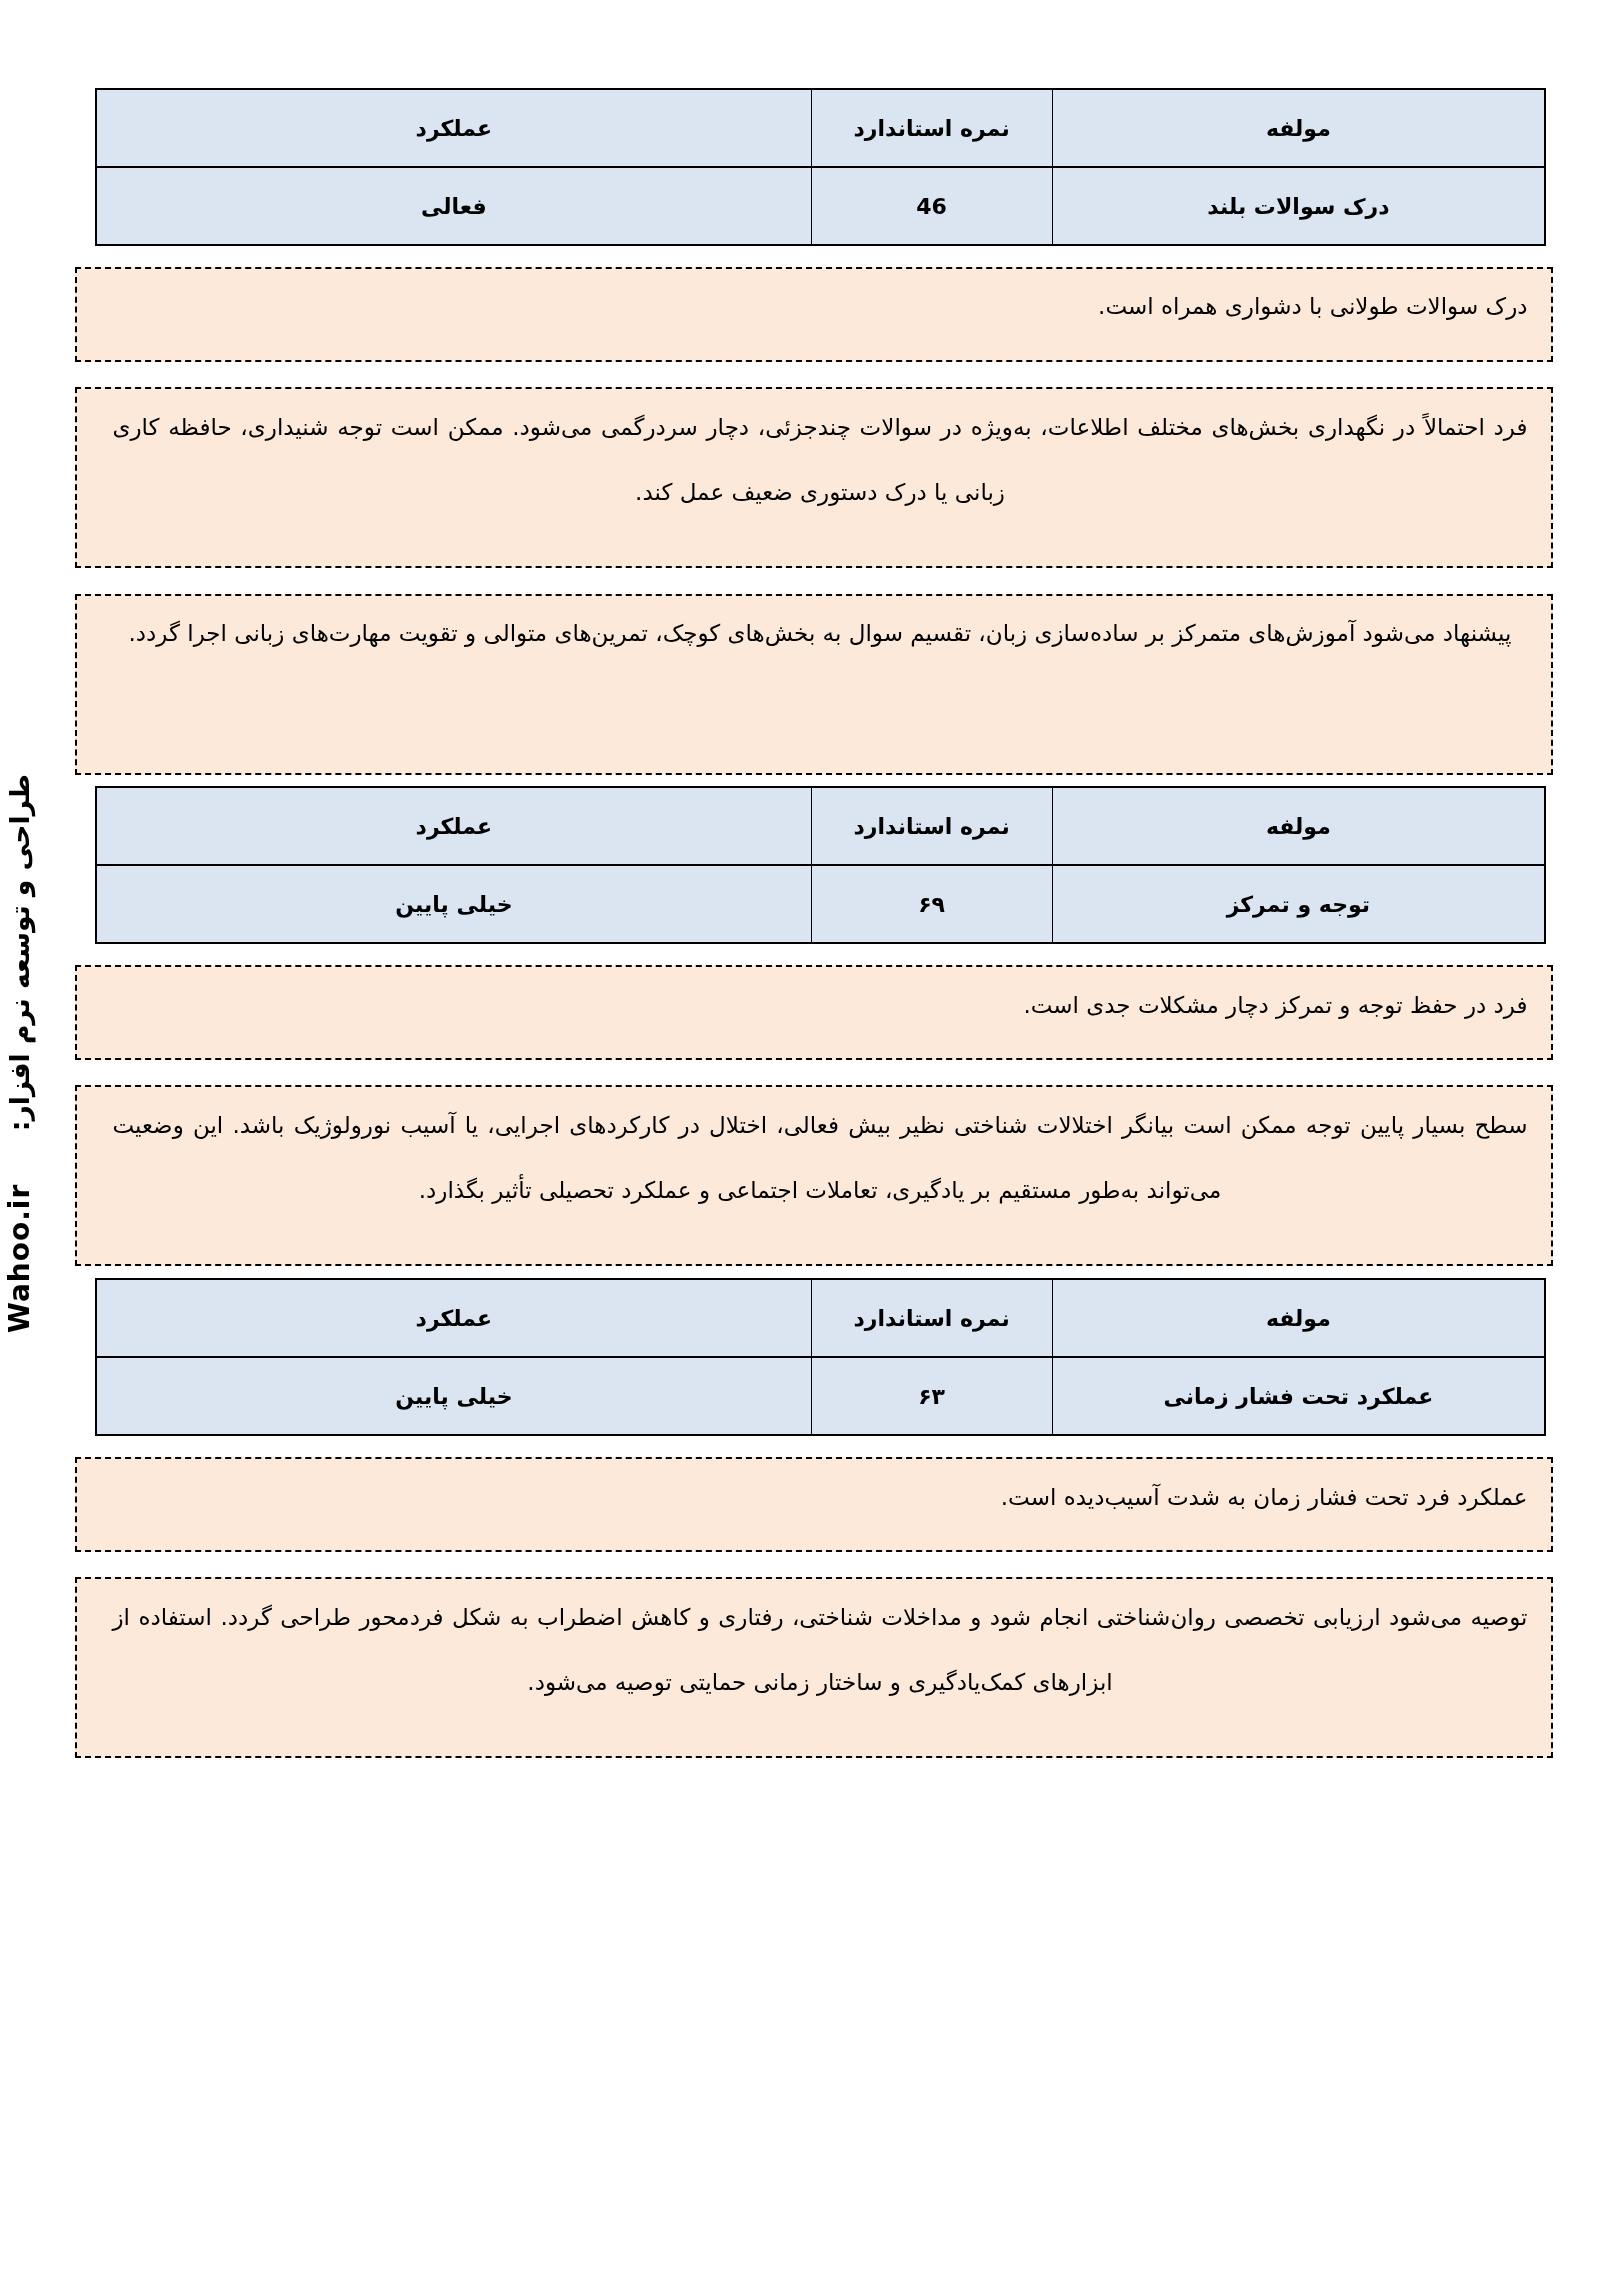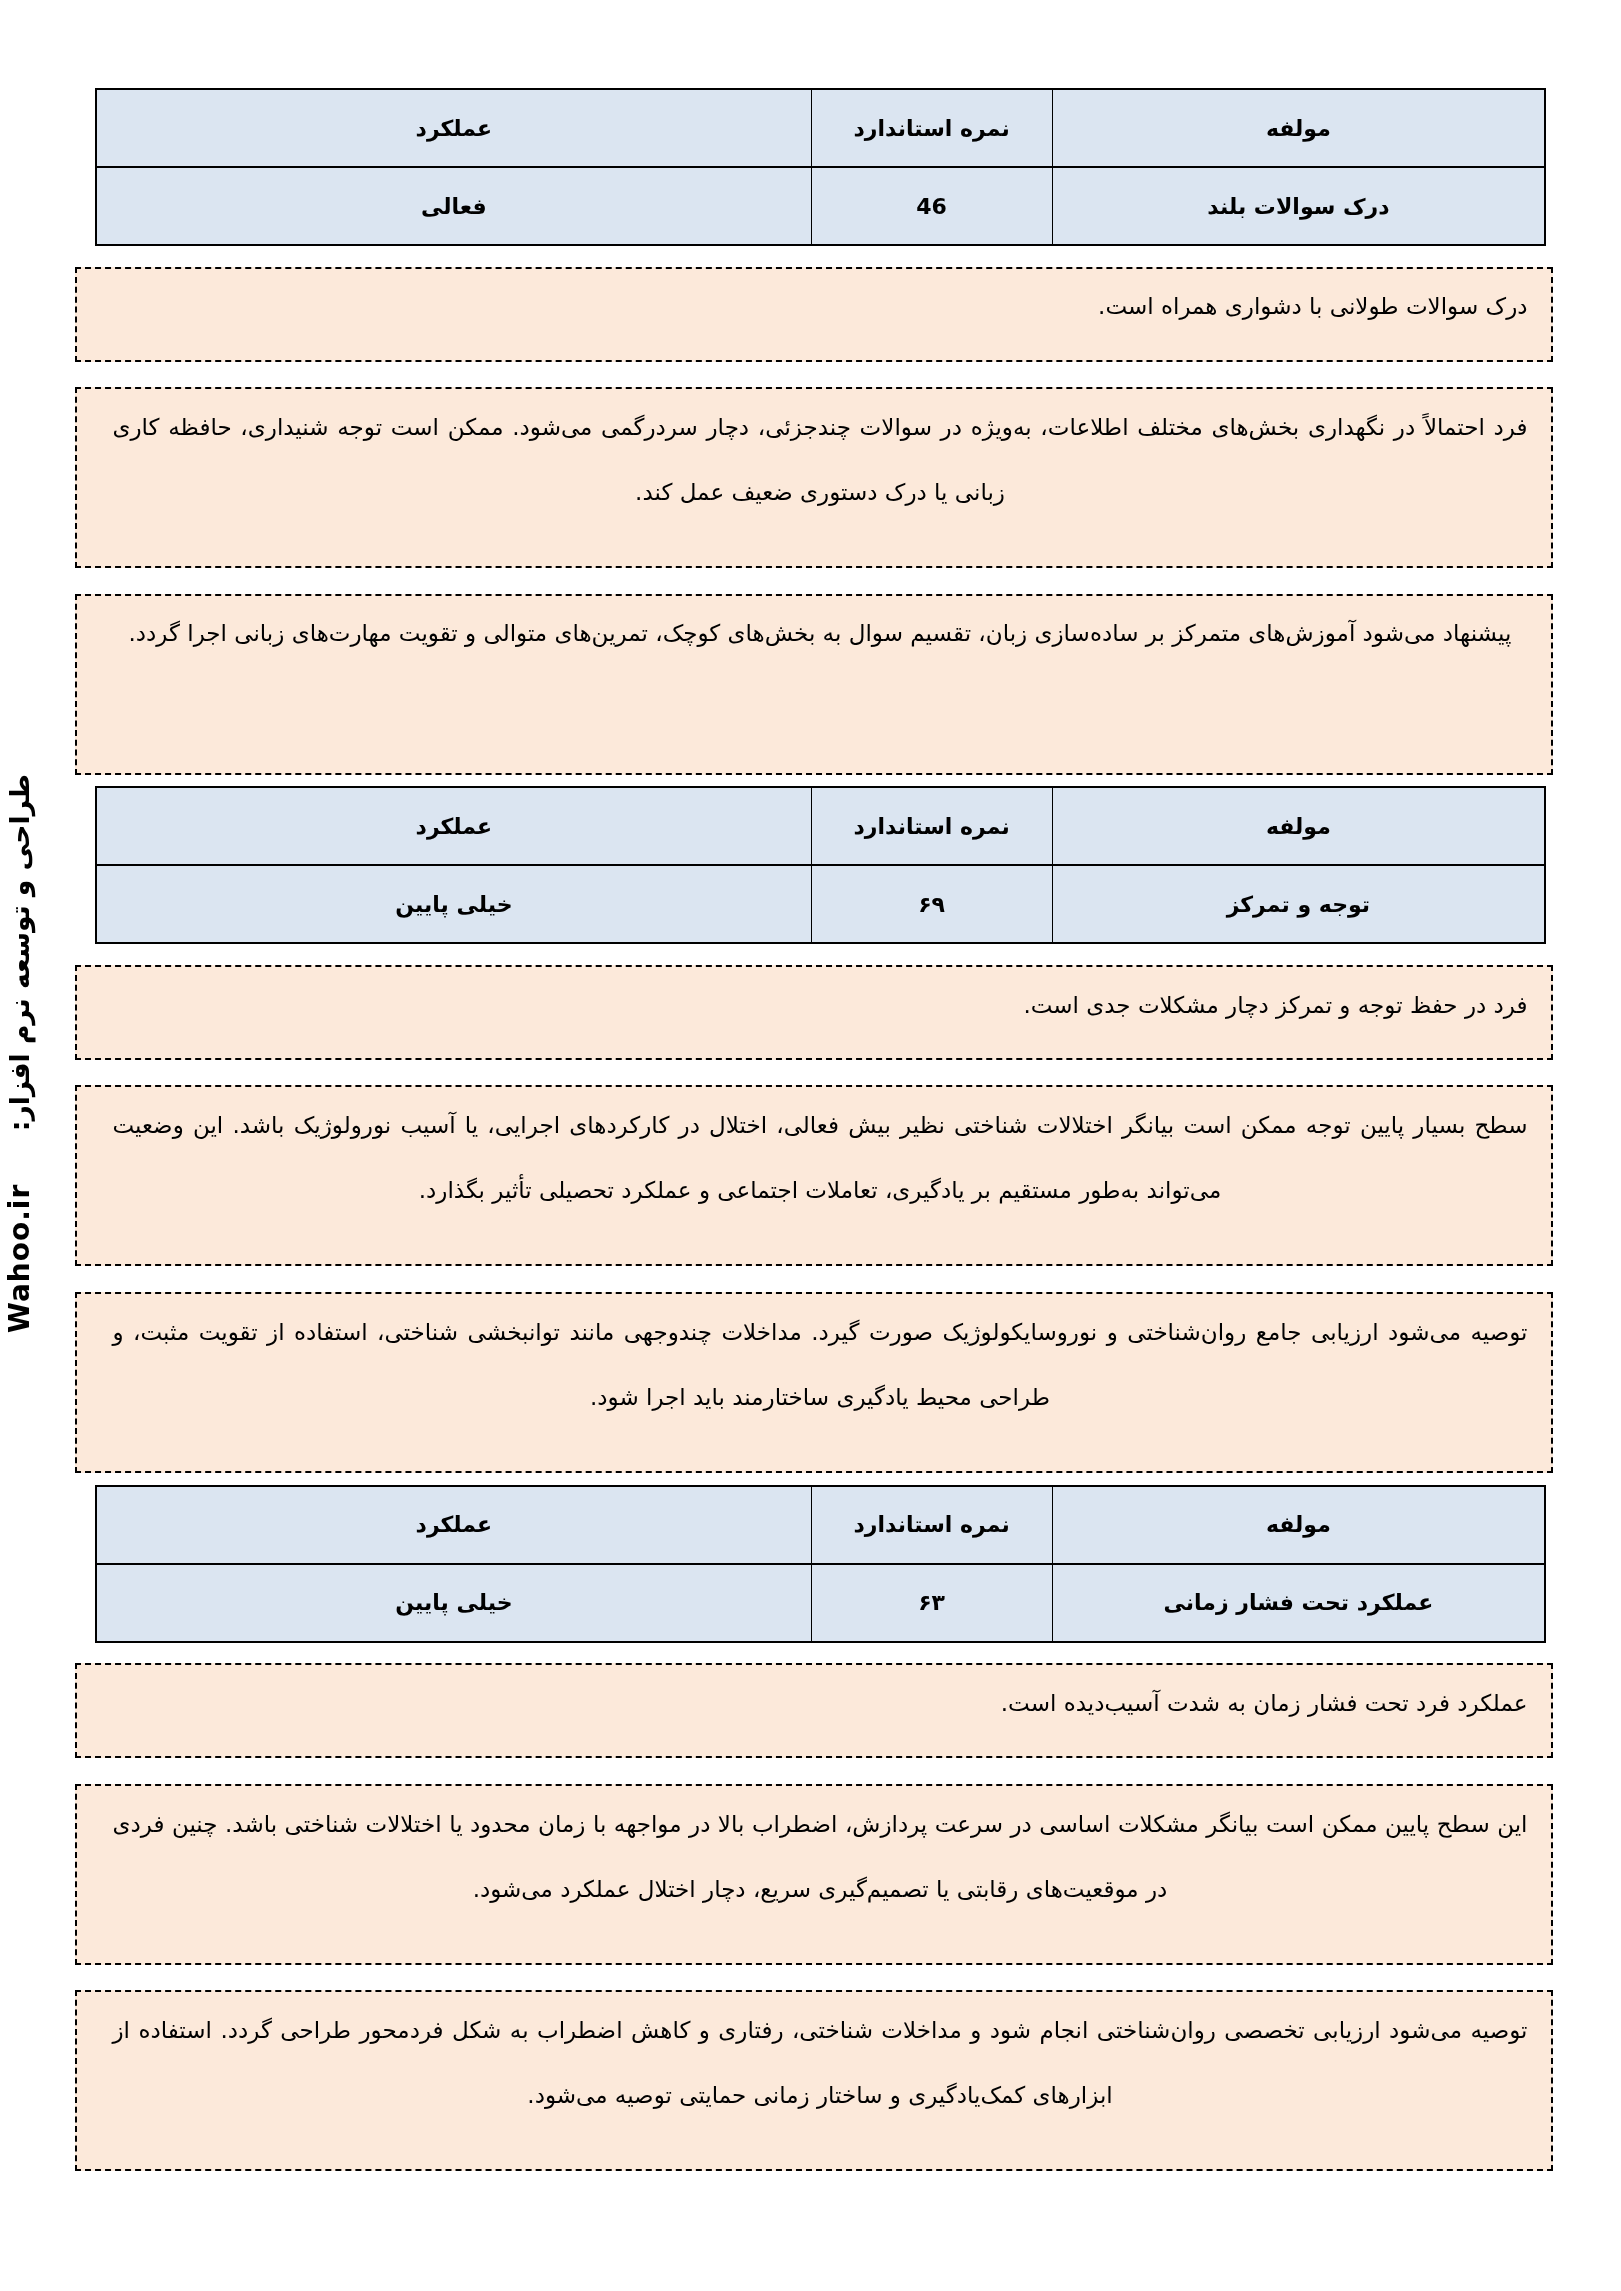--- a/index.html
+++ b/index.html
@@ -121,23 +121,20 @@
           <td>خیلی پایین</td>
         </tr>
       </tbody>
     </table>
     <div class="note note--short">
       <p>فرد در حفظ توجه و تمرکز دچار مشکلات جدی است.</p>
     </div>
     <div class="note note--tall">
       <p>سطح بسیار پایین توجه ممکن است بیانگر اختلالات شناختی نظیر بیش فعالی، اختلال در کارکردهای اجرایی، یا آسیب نورولوژیک باشد. این وضعیت می‌تواند به‌طور مستقیم بر یادگیری، تعاملات اجتماعی و عملکرد تحصیلی تأثیر بگذارد.</p>
     </div>
-    <div class="note note--tall">
-      <p>توصیه می‌شود ارزیابی جامع روان‌شناختی و نوروسایکولوژیک صورت گیرد. مداخلات چندوجهی مانند توانبخشی شناختی، استفاده از تقویت مثبت، و طراحی محیط یادگیری ساختارمند باید اجرا شود.</p>
-    </div>
   </section>
 
   <section>
     <table class="score-table mt12">
       <colgroup>
           <col class="col-comp">
           <col class="col-score">
           <col class="col-perf">
         </colgroup>
       <tbody>
@@ -150,23 +147,20 @@
           <td>عملکرد تحت فشار زمانی</td>
           <td>۶۳</td>
           <td>خیلی پایین</td>
         </tr>
       </tbody>
     </table>
     <div class="note note--short">
       <p>عملکرد فرد تحت فشار زمان به شدت آسیب‌دیده است.</p>
     </div>
     <div class="note note--tall">
-      <p>این سطح پایین ممکن است بیانگر مشکلات اساسی در سرعت پردازش، اضطراب بالا در مواجهه با زمان محدود یا اختلالات شناختی باشد. چنین فردی در موقعیت‌های رقابتی یا تصمیم‌گیری سریع، دچار اختلال عملکرد می‌شود.</p>
-    </div>
-    <div class="note note--tall">
       <p>توصیه می‌شود ارزیابی تخصصی روان‌شناختی انجام شود و مداخلات شناختی، رفتاری و کاهش اضطراب به شکل فردمحور طراحی گردد. استفاده از ابزارهای کمک‌یادگیری و ساختار زمانی حمایتی توصیه می‌شود.</p>
     </div>
   </section>
 
 </div>
 
 <div class="credit">
   <span class="label">طراحی و توسعه نرم افزار:</span>
   <span class="brand">Wahoo.ir</span>
 </div>

